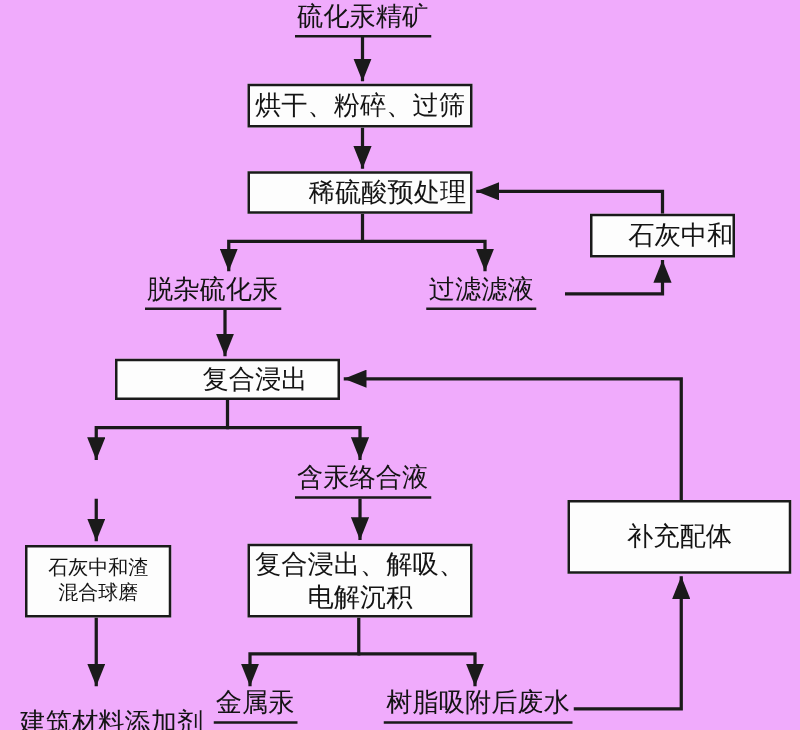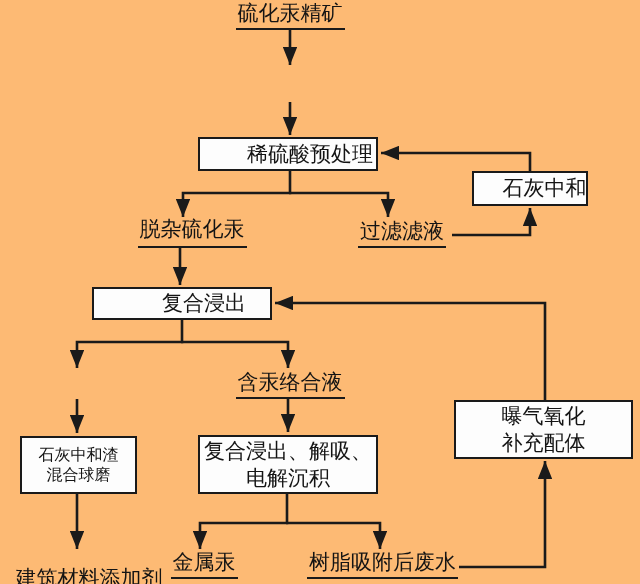--- a/index.html
+++ b/index.html
@@ -1,17 +1,17 @@
 <!DOCTYPE html>
 <html><head>
 <meta charset="utf-8">
 <style>
   html,body{margin:0;padding:0;background:#fcfcfc;}
   .canvas{
-    position:relative;width:640px;height:584px;background:#fdba74;
+    position:relative;width:640px;height:584px;background:#f0abfc;
     font-family:"Liberation Serif","DejaVu Serif",serif;
     color:#141414;overflow:hidden;
   }
   .wires{position:absolute;left:0;top:0;width:640px;height:584px;}
   .wire{fill:none;stroke:#1a1a1a;stroke-width:2.6;}
   .node{
     position:absolute;box-sizing:border-box;
     display:flex;flex-direction:column;align-items:center;justify-content:center;
     text-align:center;font-size:21px;line-height:1.28;white-space:nowrap;
   }
@@ -45,45 +45,48 @@
     <polyline class="wire" points="288,399 288,432" marker-end="url(#ah)"></polyline>
     <polyline class="wire" points="287,494 287,523 200,523 200,549" marker-end="url(#ah)"></polyline>
     <polyline class="wire" points="286,523 380,523 380,549" marker-end="url(#ah)"></polyline>
     <polyline class="wire" points="459,567 545,567 545,461" marker-end="url(#ah)"></polyline>
   </svg>
 
   <div class="node" style="left:225px;top:2px;width:130px;height:26px;">
     <span class="u">硫化汞精矿</span>
   </div>
 
-  <div class="node" style="left:130px;top:219px;width:124px;height:28px;font-family:Liberation Mono, monospace;">
+  <div class="node" style="left:108px;top:219px;width:124px;height:28px;">
     <span class="u">脱杂硫化汞</span>
   </div>
 
-  <div class="node" style="left:352px;top:219px;width:100px;height:28px;">
+  <div class="node" style="left:335px;top:219px;width:100px;height:28px;">
     <span class="u">过滤滤液</span>
   </div>
 
 
   <div class="node" style="left:235px;top:370px;width:110px;height:28px;">
     <span class="u">含汞络合液</span>
   </div>
 
   <div class="node" style="left:10px;top:550px;width:158px;height:28px;margin-top:16px;">
     <span class="u">建筑材料添加剂</span>
   </div>
 
   <div class="node" style="left:168px;top:550px;width:72px;height:28px;">
     <span class="u">金属汞</span>
   </div>
 
   <div class="node" style="left:302px;top:550px;width:156px;height:28px;align-items:flex-end;">
     <span class="u">树脂吸附后废水</span>
   </div>
 
+  <div class="node box" style="left:198px;top:67px;width:180px;height:35px;">
+    <span>烘干、粉碎、过筛</span>
+  </div>
 
   <div class="node box" style="left:198px;top:137px;width:180px;height:34px;padding-left:44px;">
     <span>稀硫酸预处理</span>
   </div>
 
   <div class="node box" style="left:472px;top:171px;width:116px;height:35px;padding-left:29px;">
     <span>石灰中和</span>
   </div>
 
   <div class="node box" style="left:92px;top:287px;width:180px;height:33px;padding-left:44px;">
@@ -94,17 +97,16 @@
     <span class="ln">石灰中和渣</span>
     <span class="ln">混合球磨</span>
   </div>
 
   <div class="node box" style="left:198px;top:435px;width:180px;height:59px;">
     <span class="ln">复合浸出、解吸、</span>
     <span class="ln">电解沉积</span>
   </div>
 
   <div class="node box" style="left:454px;top:400px;width:179px;height:59px;">
-    <span class="ln">曝气氧化</span>
     <span class="ln">补充配体</span>
   </div>
 
 </div>
 
 </body></html>

